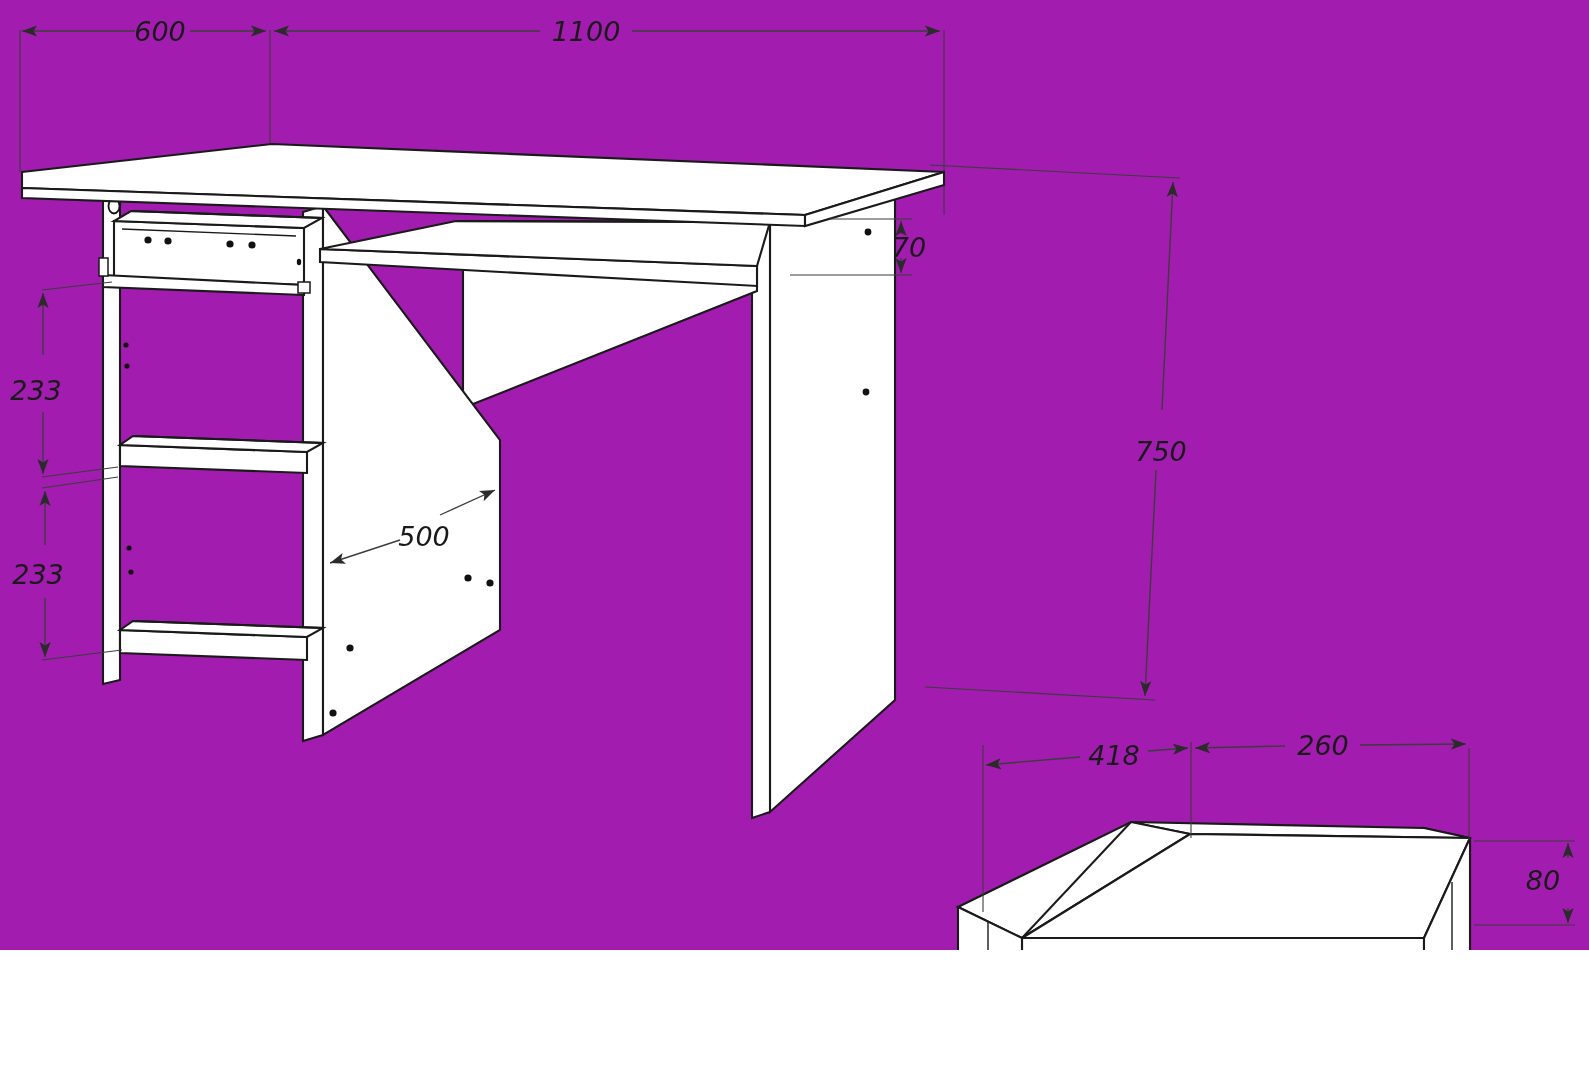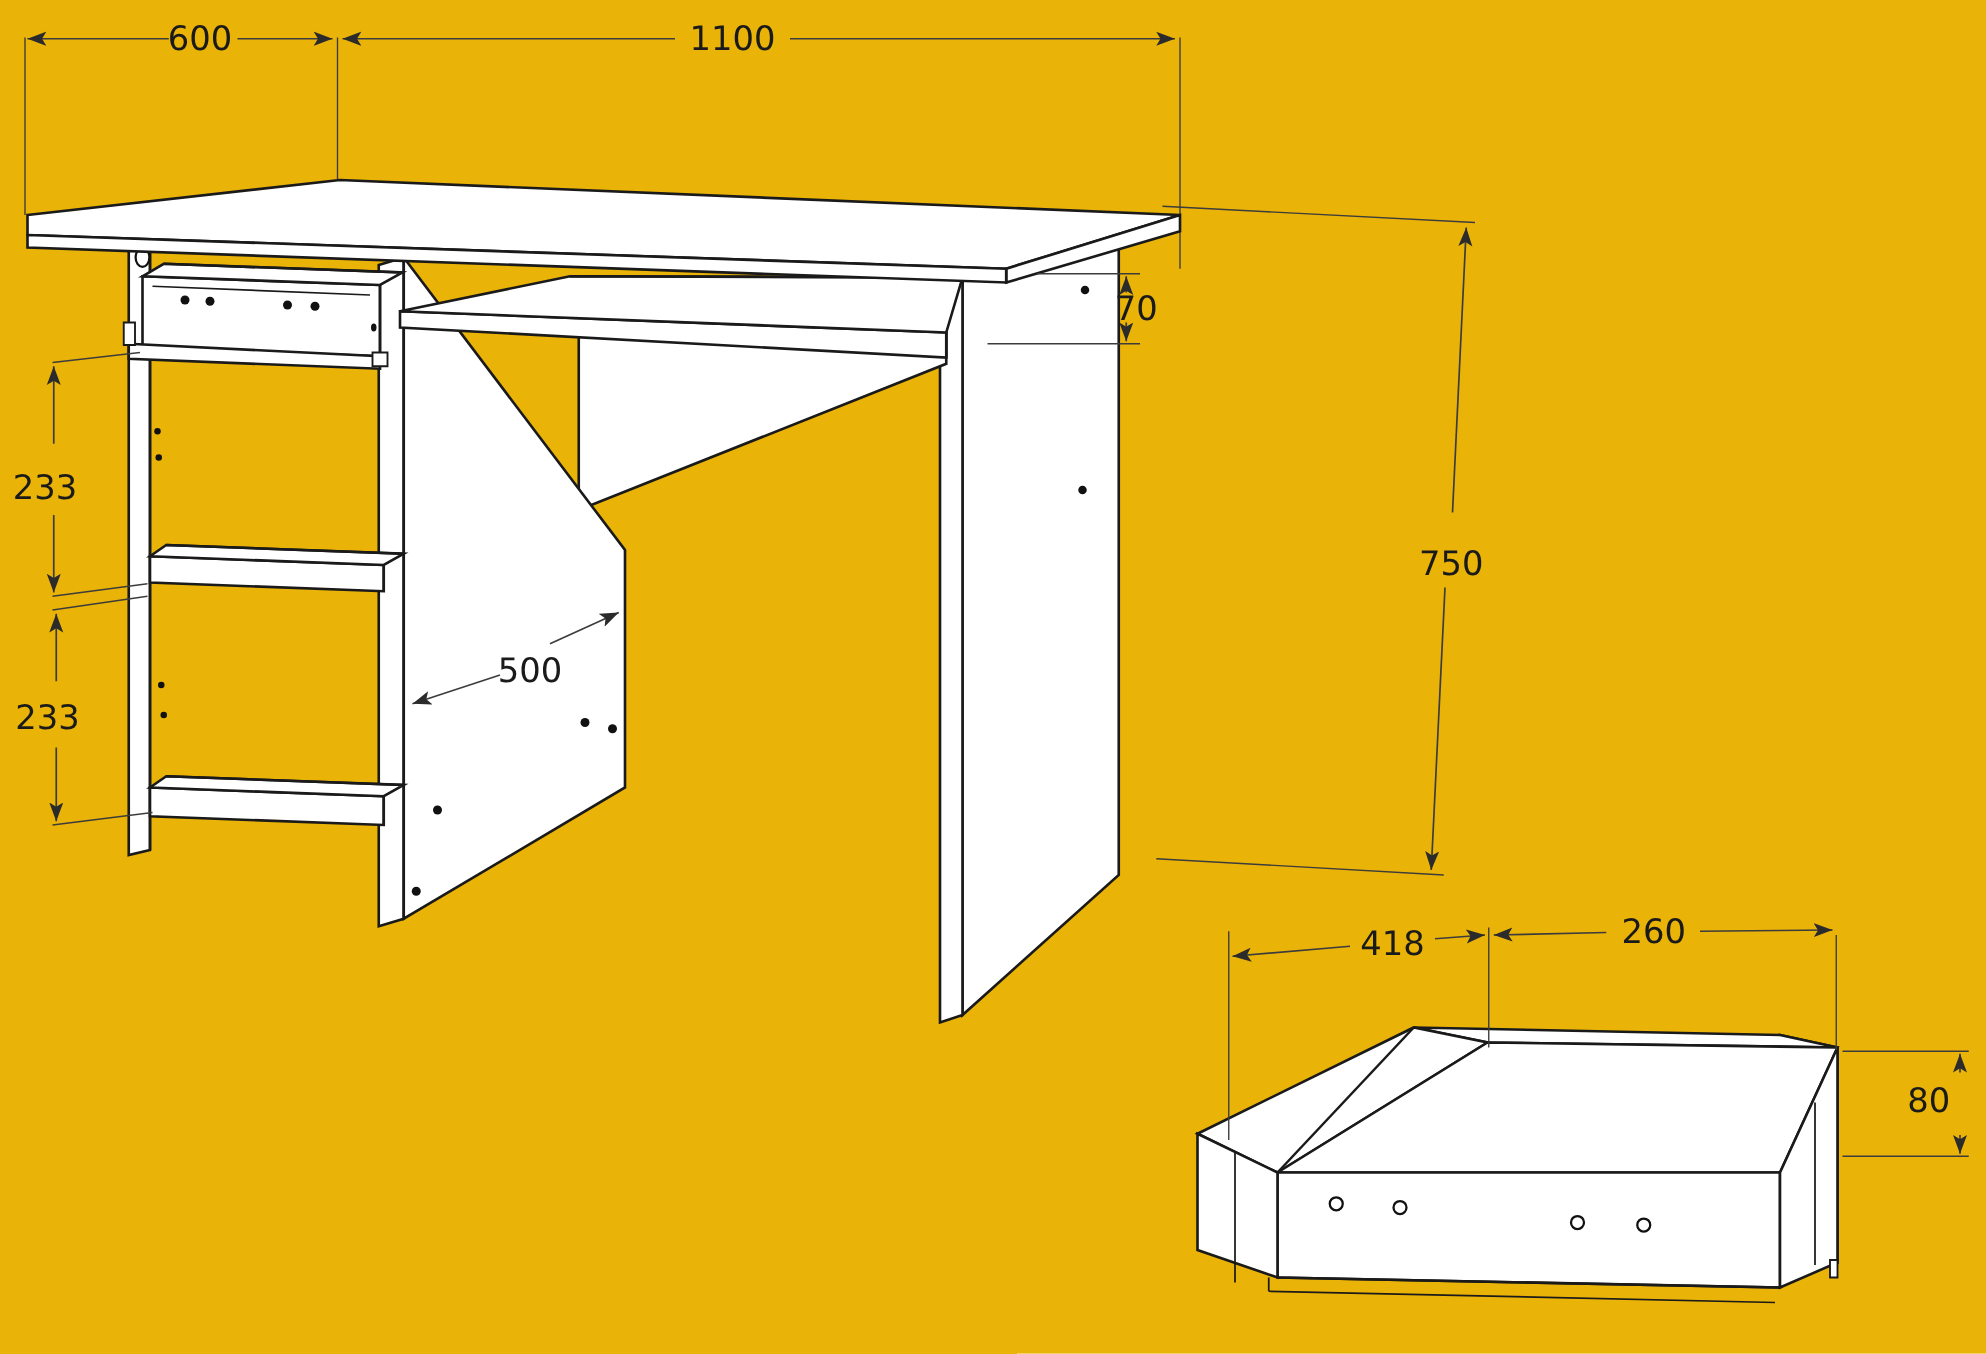--- a/index.html
+++ b/index.html
@@ -6,23 +6,24 @@
     margin: 0;
     padding: 0;
     background: #ffffff;
   }
   body {
     font-family: "Liberation Sans", sans-serif;
   }
   #sheet {
     position: relative;
     width: 1589px;
-    height: 1083px;
-    background: #eab308;
+    height: 950px;
+    background: #a21caf;
     overflow: hidden;
+    font-style: italic;
   }
   svg#drawing {
     position: absolute;
     left: 0;
     top: 0;
     width: 1589px;
     height: 1083px;
   }
   .obj {
     fill: #ffffff;

